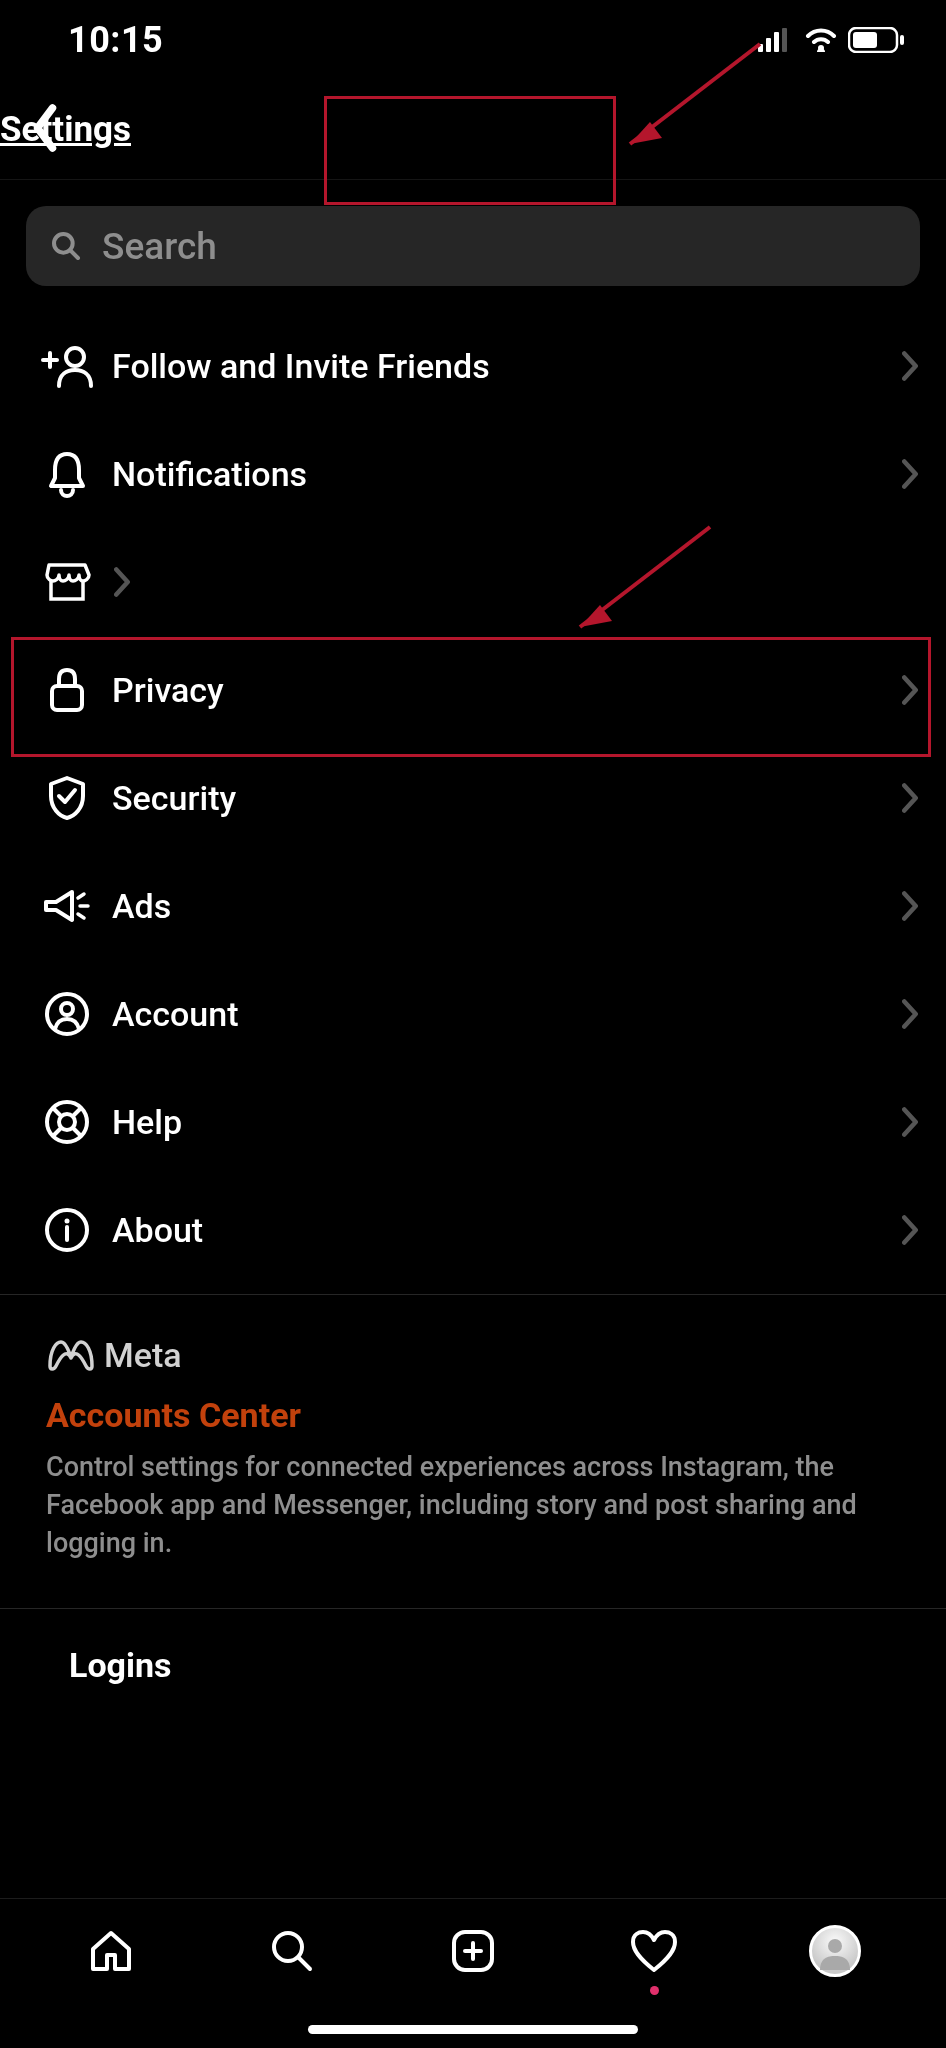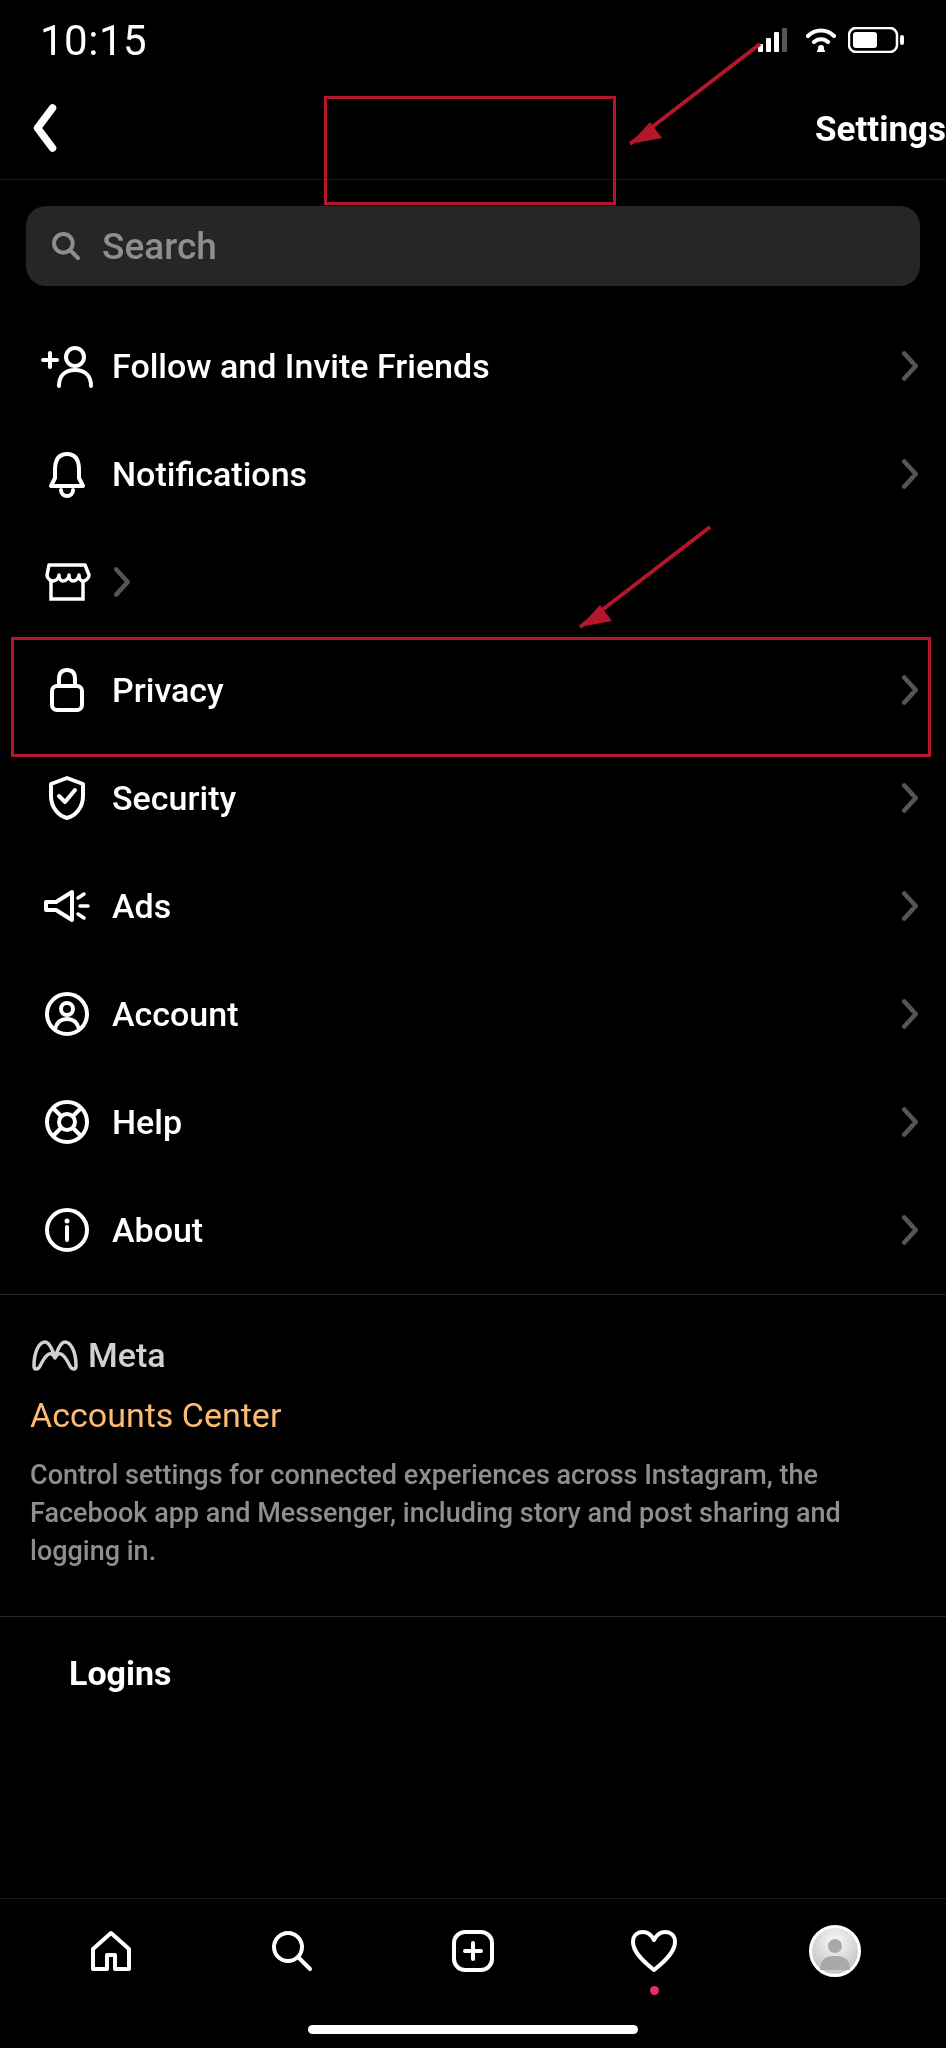--- a/index.html
+++ b/index.html
@@ -1,39 +1,39 @@
 <!DOCTYPE html>
 <html><head>
 <meta charset="utf-8">
 <style>
   * { margin: 0; padding: 0; box-sizing: border-box; font-family: -apple-system, BlinkMacSystemFont, "Segoe UI", Roboto, Helvetica, Arial, sans-serif; }
   body { width: 946px; height: 2048px; background: #000; color: #fff; overflow: hidden; position: relative; }
   .status-bar { height: 80px; display: flex; align-items: center; justify-content: space-between; padding: 0 40px; }
-  .status-time { font-size: 42px; font-weight: 400; letter-spacing: 0.5px; }
+  .status-time { font-size: 36px; font-weight: 700; letter-spacing: 0.5px; margin-left: 28px; }
   .status-icons { display: flex; align-items: center; gap: 10px; }
-  .nav-header { height: 100px; display: flex; align-items: center; justify-content: flex-end; position: relative; border-bottom: 1px solid #151515; }
+  .nav-header { height: 100px; display: flex; align-items: center; justify-content: flex-start; position: relative; border-bottom: 1px solid #151515; text-decoration: underline; }
   .back-btn { position: absolute; left: 28px; top: 50%; transform: translateY(-50%); }
   .nav-title { font-size: 35px; font-weight: 700; }
   .title-highlight { position: absolute; border: 3px solid #b4162c; pointer-events: none; left: 324px; top: 96px; width: 292px; height: 109px; }
   .search-wrap { padding: 26px; }
   .search-field { background: #262626; border-radius: 20px; height: 80px; display: flex; align-items: center; padding: 0 24px; gap: 20px; }
   .search-placeholder { font-size: 37px; font-weight: 500; color: #8e8e8e; }
   .menu-list { display: flex; flex-direction: column; }
   .menu-item { display: flex; align-items: center; height: 108px; padding: 0 26px 0 40px; gap: 18px; position: relative; }
   .menu-icon { width: 54px; display: flex; align-items: center; justify-content: center; flex-shrink: 0; }
   .menu-label { font-size: 34px; font-weight: 500; flex: 1; }
   .chevron { flex-shrink: 0; opacity: 0.6; }
   .privacy-highlight { position: absolute; border: 3px solid #b4162c; pointer-events: none; left: 11px; top: 637px; width: 920px; height: 120px; }
   .arrow1 { position: absolute; left: 610px; top: 34px; pointer-events: none; }
   .arrow2 { position: absolute; left: 560px; top: 517px; pointer-events: none; }
   .section-divider { height: 1px; background: #262626; margin-top: 10px; }
-  .meta-section { padding: 40px 30px 26px 30px; }
+  .meta-section { padding: 40px 30px 26px 46px; }
   .meta-brand { display: flex; align-items: center; gap: 8px; margin-bottom: 20px; }
   .meta-name { font-size: 34px; font-weight: 500; color: #d1d1d1; }
-  .accounts-center { font-size: 34px; font-weight: 400; color: #fdba74; margin-bottom: 22px; }
+  .accounts-center { font-size: 34px; font-weight: 700; color: #c2410c; margin-bottom: 14px; }
   .meta-desc { font-size: 27px; font-weight: 500; line-height: 1.4; color: #8e8e8e; }
   .section-divider2 { height: 1px; background: #262626; margin-top: 20px; }
   .logins-section { padding: 36px 40px; margin-left: 29px; }
   .logins-title { font-size: 34px; font-weight: 700; }
   .tab-bar { position: absolute; bottom: 0; left: 0; right: 0; height: 150px; border-top: 1px solid #1c1c1c; display: flex; align-items: flex-start; justify-content: space-around; padding: 22px 20px 0 20px; }
   .tab-item { width: 70px; height: 60px; display: flex; align-items: center; justify-content: center; position: relative; }
   .activity-dot { position: absolute; bottom: -14px; width: 9px; height: 9px; border-radius: 50%; background: #e1306c; }
   .avatar-ring { width: 52px; height: 52px; border-radius: 50%; border: 3px solid #fff; display: flex; align-items: center; justify-content: center; background: radial-gradient(circle at 50% 30%, #fafafa 0%, #c9c9c9 70%); }
   .home-indicator { position: absolute; bottom: 14px; left: 50%; transform: translateX(-50%); width: 330px; height: 9px; background: #fff; border-radius: 6px; }
 </style>

